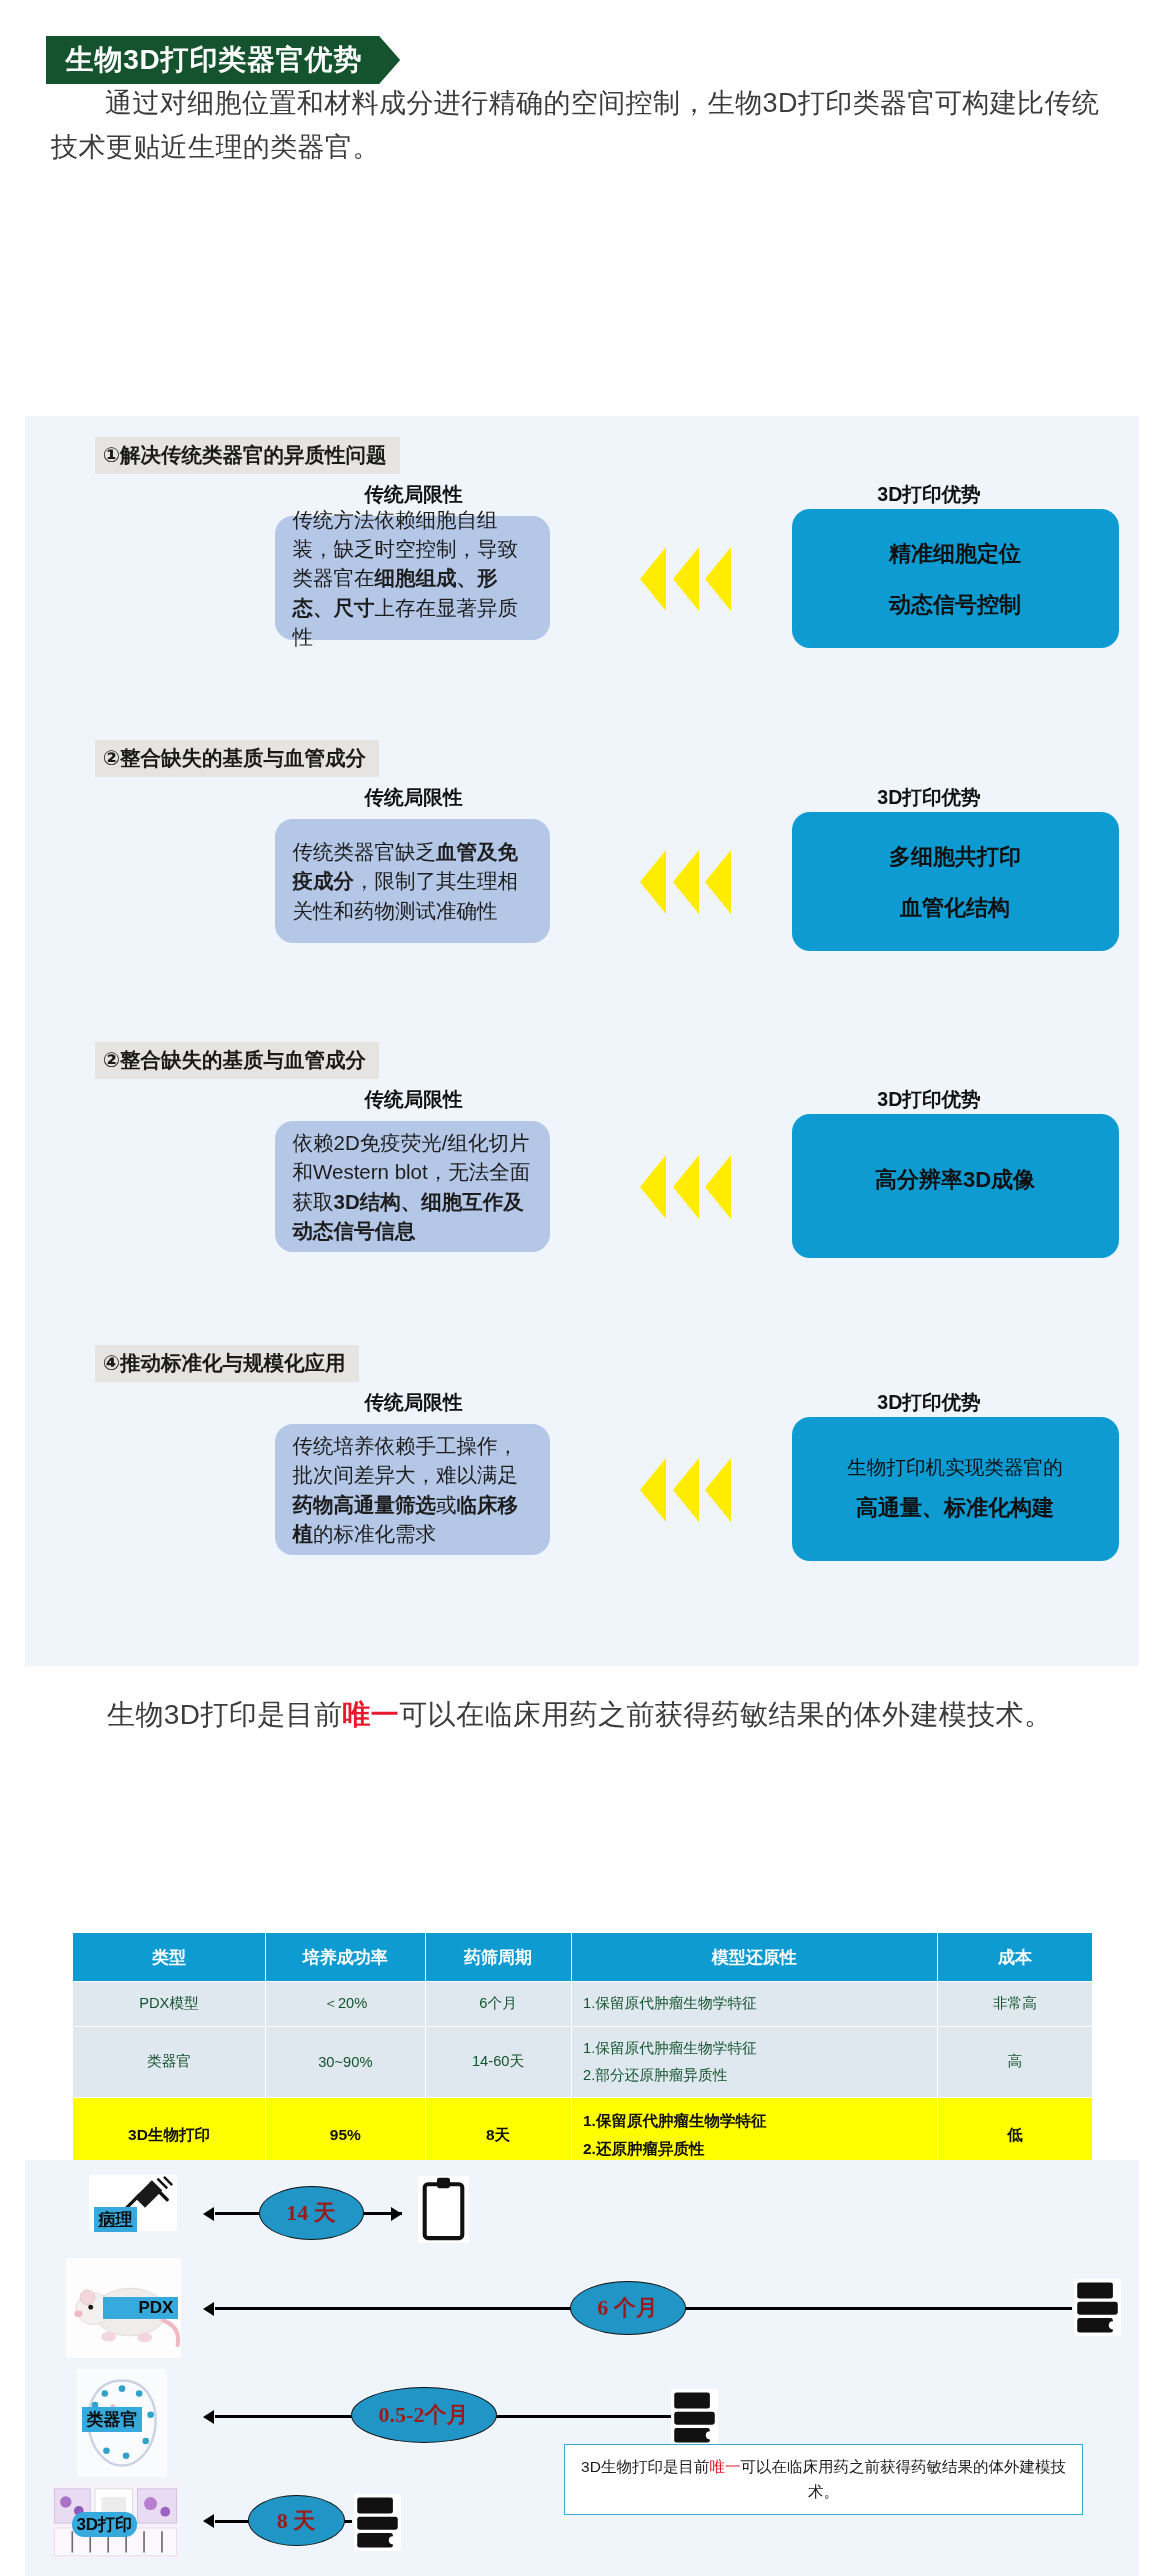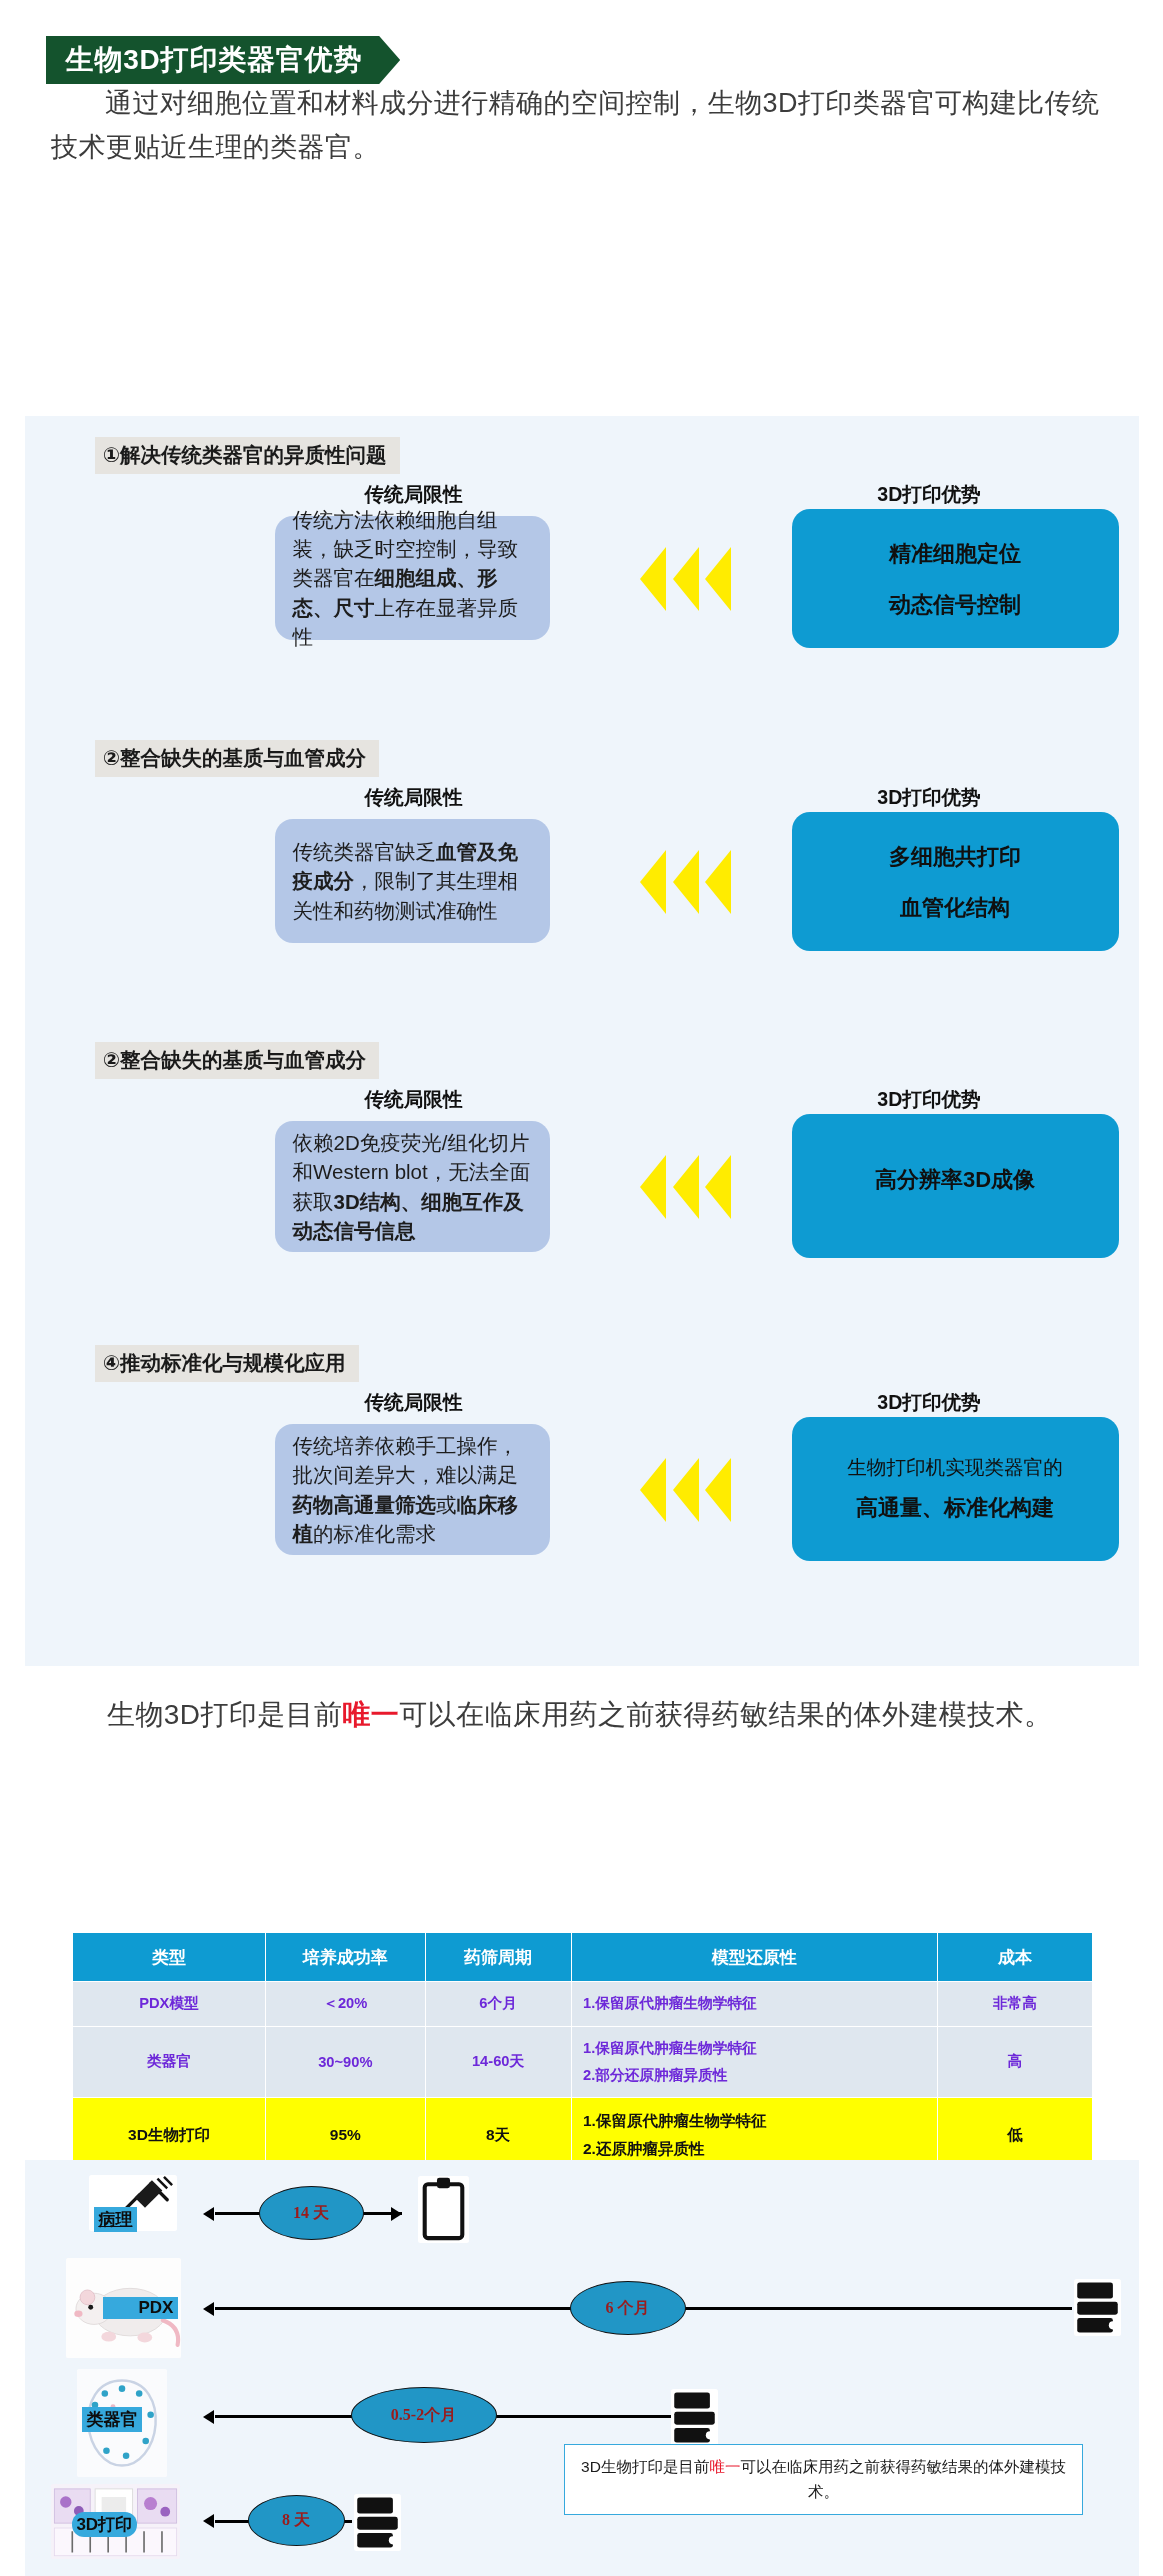--- a/index.html
+++ b/index.html
@@ -158,27 +158,26 @@
     background: #0e9bd2;
     color: #ffffff;
     font-size: 17px;
     font-weight: bold;
     height: 49px;
     border: 0.8px solid #ffffff;
     text-align: center;
   }
   table.cmp td {
     background: #dfe7ef;
-    color: #6d28d9;
+    color: #14532d;
     font-size: 14.7px;
     border: 0.8px solid #ffffff;
     padding: 8.2px 11.5px;
     text-align: center;
     vertical-align: middle;
-    font-weight: bold;
   }
   table.cmp td.reason { text-align: left; line-height: 1.85; }
   table.cmp tr.hl td {
     background: #ffff00;
     font-weight: bold;
     color: #111111;
     font-size: 15.5px;
   }
   col.c1 { width: 168px; }
   col.c2 { width: 139px; }
@@ -229,21 +228,21 @@
   .bubble {
     position: absolute;
     display: flex;
     align-items: center;
     justify-content: center;
     background: #2196c6;
     border: 1.6px solid #111111;
     border-radius: 50%;
     color: #9b1b1b;
     font-family: "Liberation Serif", "DejaVu Serif", serif;
-    font-size: 16px;
+    font-size: 22px;
     font-weight: bold;
     z-index: 2;
   }
 
   .note-box {
     position: absolute;
     left: 564px; top: 2444px;
     width: 519px;
     border: 1.6px solid #36a9dd;
     background: #ffffff;

